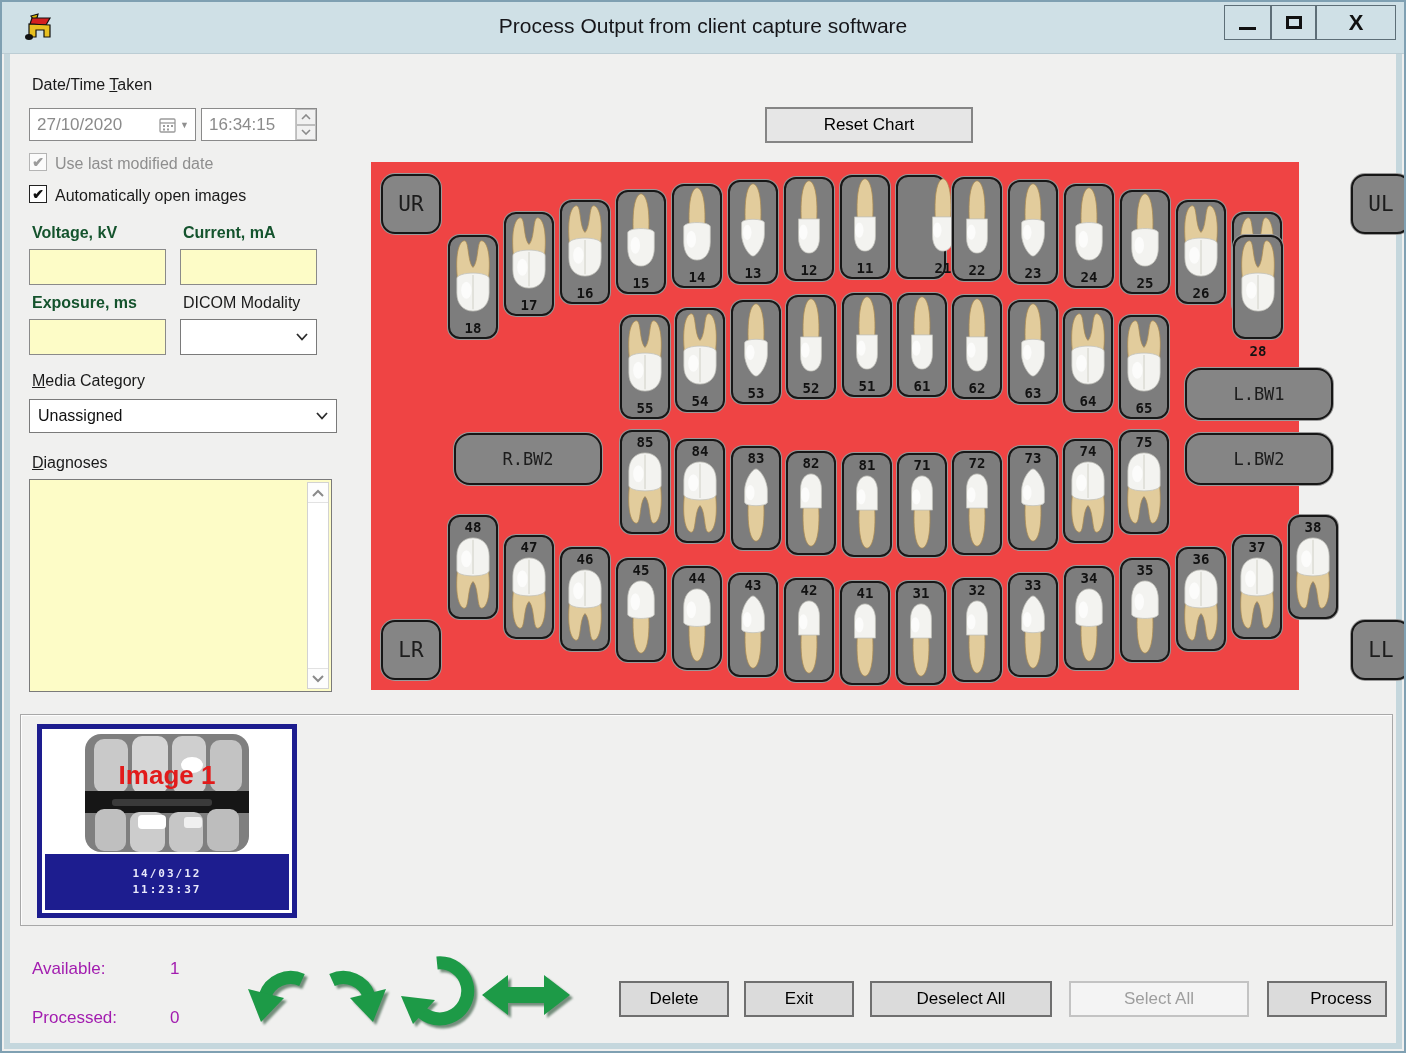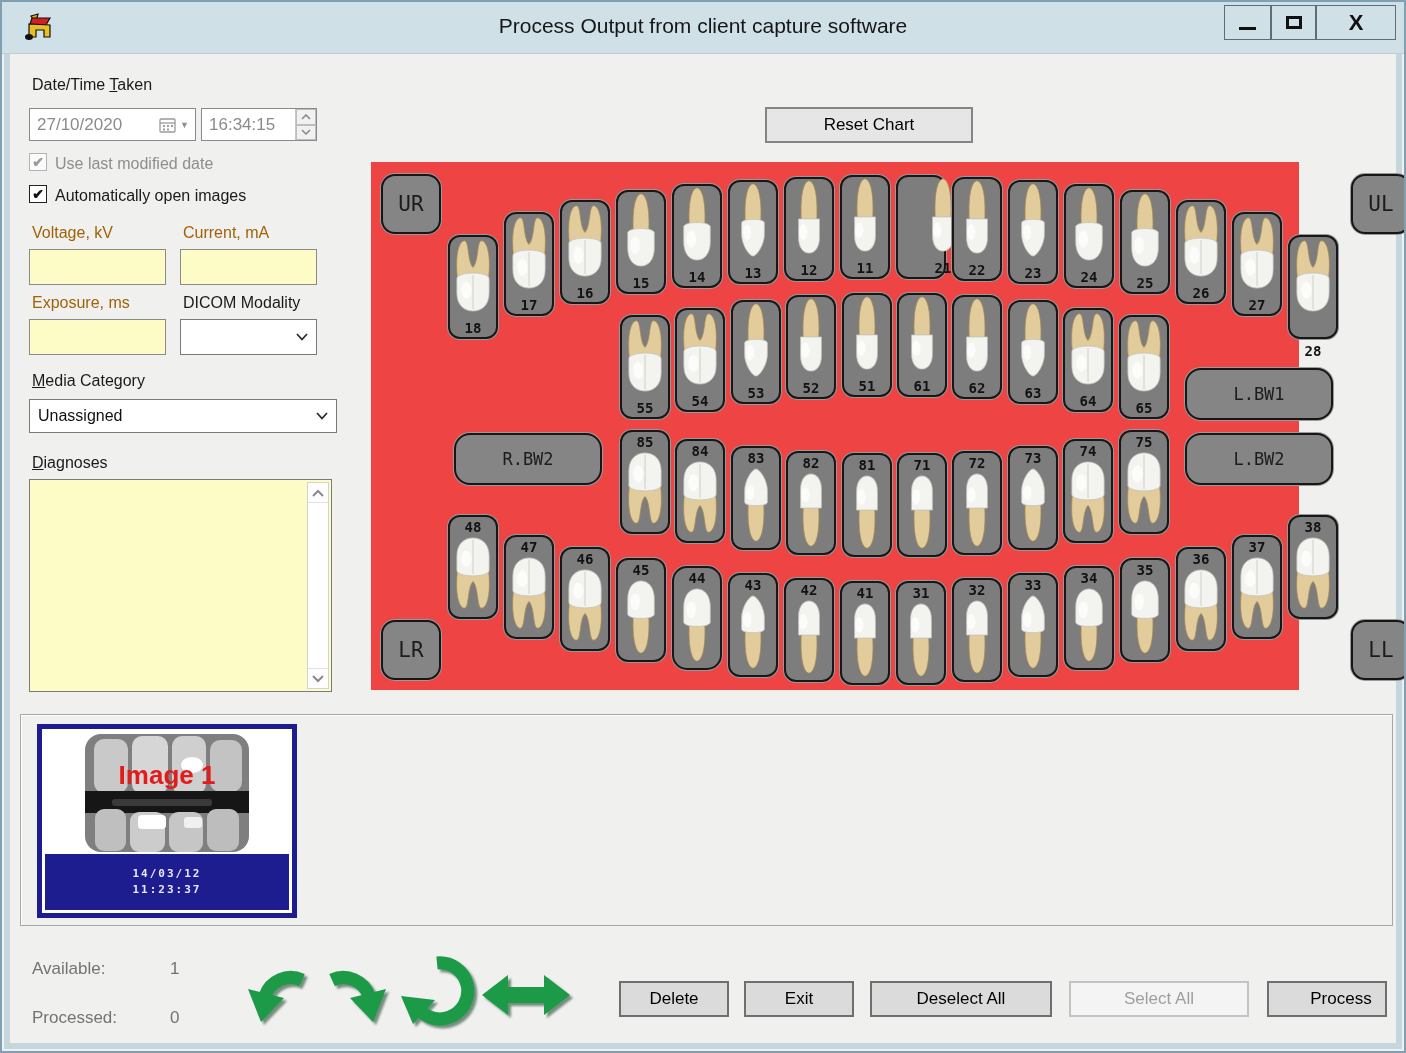--- a/index.html
+++ b/index.html
@@ -19,21 +19,21 @@
   .winbtn { position:absolute; top:3px; height:35px; background:transparent; border:1px solid #5d6e77;
             display:flex; align-items:center; justify-content:center; cursor:pointer; }
   .winbtn.min { left:1222px; width:47px; }
   .winbtn.max { left:1269px; width:45px; }
   .winbtn.cls { left:1314px; width:80px; font-size:22px; font-weight:bold; color:#111; }
   .glyph-min { width:17px; height:3px; background:#111; margin-top:12px; }
   .glyph-max { width:16px; height:13px; border:3px solid #111; background:transparent; }
 
   
   .lbl { position:absolute; font-size:16px; color:#1a1a1a; white-space:nowrap; }
-  .lbl.gray { color:#a16207; }
+  .lbl.gray { color:#14532d;font-weight:bold; }
   .u { text-decoration:underline; }
 
   .field { position:absolute; background:#fff; border:1px solid #8a8a8a; display:flex; align-items:center; }
   .field .ftext { flex:1; padding-left:7px; font-size:17px; color:#8b8b8b; }
   .dd-arrow { font-size:9px; color:#8f8f8f; padding:0 6px 0 2px; }
   .spinner { width:21px; align-self:stretch; display:flex; flex-direction:column; border-left:1px solid #c6c6c6; }
   .spinner div { flex:1; background:#f1f1f1; border:1px solid #bdbdbd; display:flex; align-items:center; justify-content:center; }
 
   .cb { position:absolute; width:18px; height:18px; background:#fff; display:flex; align-items:center; justify-content:center;
         font-size:14px; font-weight:bold; cursor:pointer; }
@@ -80,21 +80,21 @@
   
   .imgpanel { position:absolute; left:18px; top:712px; width:1373px; height:212px; background:#f0f0ef;
               border:1px solid #a8a8a8; box-shadow:inset 1px 1px 0 #fdfdfd; }
   .thumb { position:absolute; left:16px; top:9px; width:260px; height:194px; border:5px solid #1d1d8f;
            background:#fff; padding:3px; cursor:pointer; }
   .thumb-inner { width:100%; height:100%; display:flex; flex-direction:column; }
   .xraybox { height:122px; display:flex; align-items:center; justify-content:center; background:#fff; }
   .datebar { flex:1; background:#1d1d8f; display:flex; flex-direction:column; align-items:center; justify-content:center;
              font-family:"DejaVu Sans Mono", monospace; font-weight:bold; font-size:11px; color:#e9e9fb; letter-spacing:2px; line-height:1.45; }
 
-  .status-lbl { position:absolute; font-size:17px; color:#737373; }
+  .status-lbl { position:absolute; font-size:17px; color:#a21caf; }
   .garr { position:absolute; cursor:pointer; filter:drop-shadow(3px 3px 1px rgba(15,60,30,0.55)); }
   .garr path, .garr polygon { fill:#1d9a47; }
   .garr path.arc { fill:none; stroke:#1d9a47; stroke-width:13; }
 </style>
 </head>
 <body>
 
 <div class="win">
 
   <div class="titlebar">
@@ -334,21 +334,21 @@
         </div>
         <div class="tooth-cell upper" style="left: 861px; top: 50px;">
           <svg width="44" height="76" viewBox="0 0 44 80">
             <path class="root" d="M6,48 C2,13 9,4 13,4 C18,4 16,26 22,32 C28,26 26,4 31,4 C35,4 42,13 38,48 Z"></path>
             <path class="crown" d="M5,44 C5,36 39,36 39,44 L39,59 C39,71 32,78 22,78 C12,78 5,71 5,59 Z"></path>
             <line x1="22" y1="40" x2="22" y2="76"></line>
             <ellipse cx="15" cy="56" rx="5.5" ry="9"></ellipse>
           </svg>
           <div class="tnum">27</div>
         </div>
-        <div class="tooth-cell upper" style="left: 917px; top: 73px; gap: 28px;">
+        <div class="tooth-cell upper" style="left: 862px; top: 73px; gap: 28px;">
           <svg width="44" height="76" viewBox="0 0 44 80">
             <path class="root" d="M6,48 C2,13 9,4 13,4 C18,4 16,26 22,32 C28,26 26,4 31,4 C35,4 42,13 38,48 Z"></path>
             <path class="crown" d="M5,44 C5,36 39,36 39,44 L39,59 C39,71 32,78 22,78 C12,78 5,71 5,59 Z"></path>
             <line x1="22" y1="40" x2="22" y2="76"></line>
             <ellipse cx="15" cy="56" rx="5.5" ry="9"></ellipse>
           </svg>
           <div class="tnum">28</div>
         </div>
         <div class="tooth-cell upper" style="left: 249px; top: 153px;">
           <svg width="44" height="76" viewBox="0 0 44 80">

